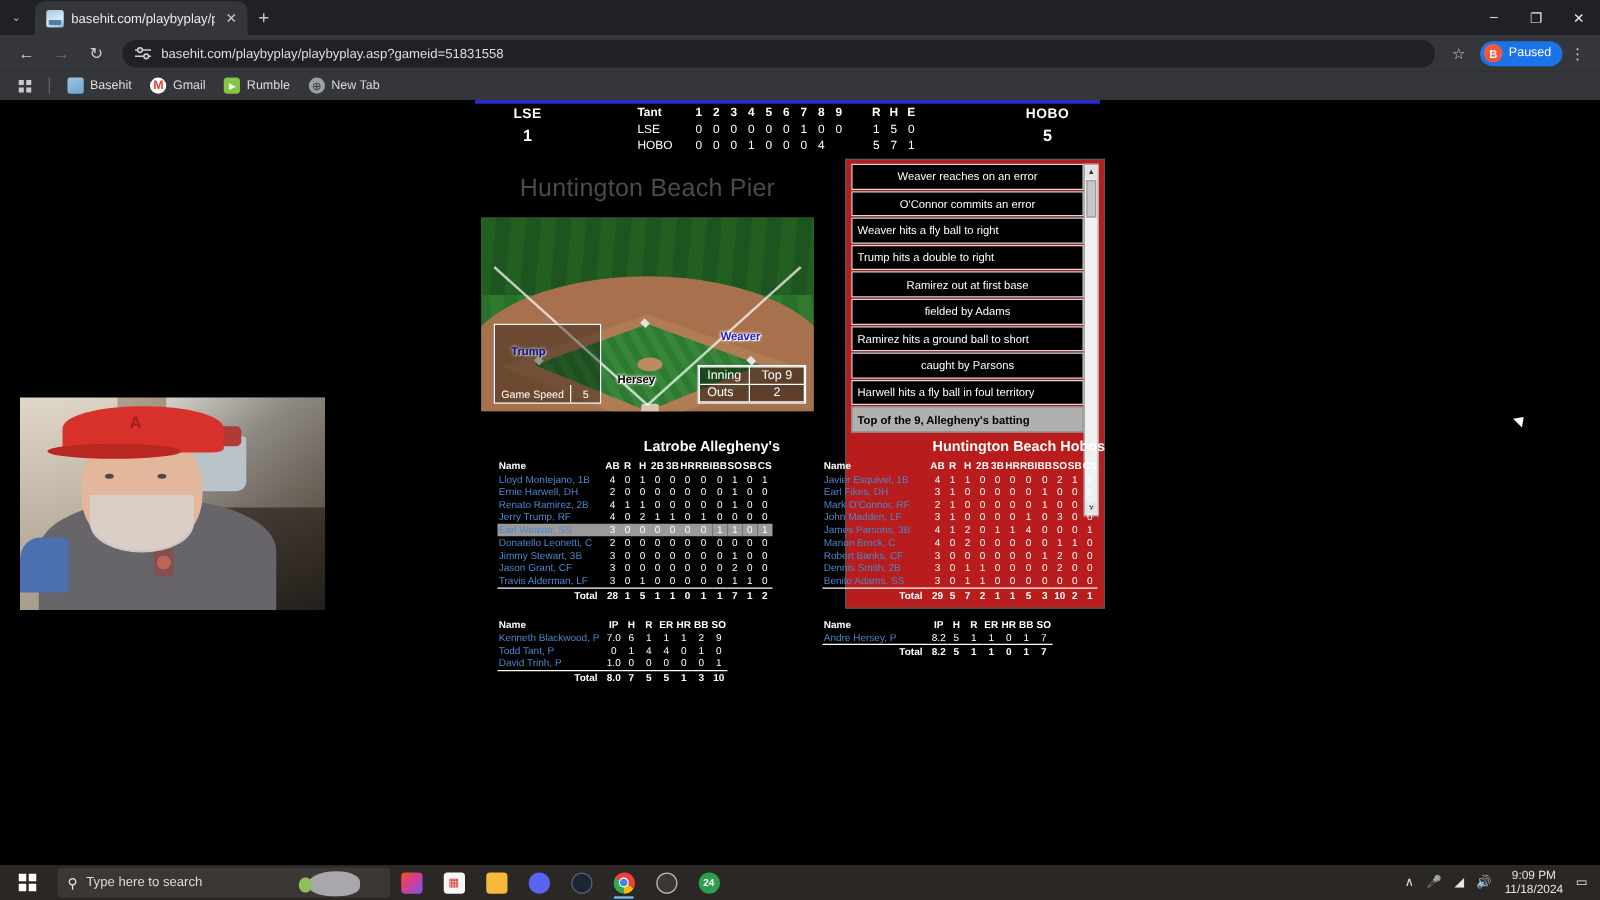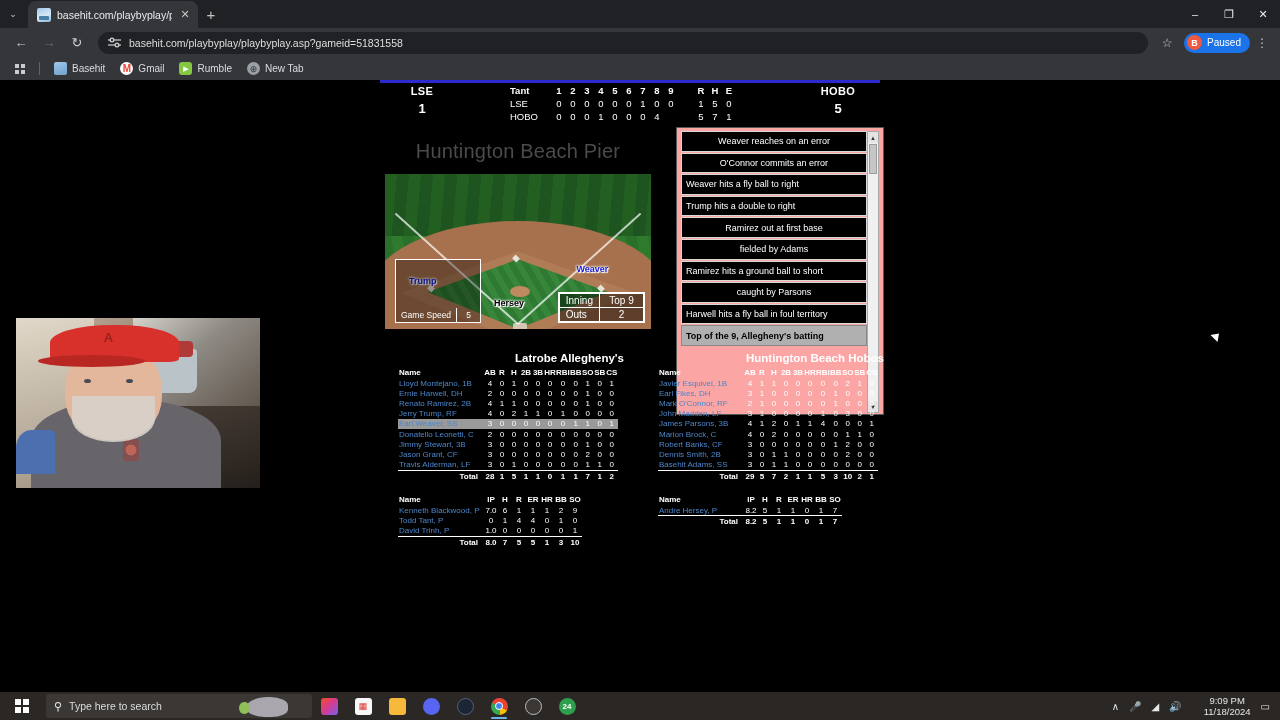--- a/index.html
+++ b/index.html
@@ -86,21 +86,21 @@
   .name-hersey { color:#000;margin-top:19px; }
   #speedbox { position:absolute; left:10px; bottom:6px; display:flex; border:1px solid #fff; background:rgba(0,0,0,.35); }
   #speedbox div { color:#fff; font-size:8.5px; padding:2px 5px;margin-top:48px; }
   #speedbox .sv { border-left:1px solid #fff; min-width:24px; text-align:center; }
   #inningbox { position:absolute; right:6px; bottom:6px; border:1px solid #fff; background:rgba(0,0,0,.45); }
   #inningbox table { border-collapse:collapse; }
   #inningbox td { color:#fff; font-size:10px; padding:1px 6px; border:1px solid #fff; }
   #inningbox td.v { text-align:center; min-width:44px; }
 
   
-  #playlist { position:absolute; left:676px; top:47px; width:208px; height:288px; background:#fca5a5; border:1px solid #555; padding:3px 3px 3px 4px; }
+  #playlist { position:absolute; left:676px; top:47px; width:208px; height:360px; background:#b91c1c; border:1px solid #555; padding:3px 3px 3px 4px; }
   #pl-scroll { position:absolute; left:4px; top:3px; width:186px; height:282px; }
   .play-item { height:20.6px; background:#000; border:1px solid #d8d8d8; color:#fff; font-size:9px; display:flex; align-items:center; justify-content:center; margin-bottom:1px; white-space:nowrap; overflow:hidden; }
   .play-item.left { justify-content:flex-start; padding-left:4px; }
   .play-item.current { background:#b0b0b0; color:#000; font-weight:bold; border-color:#888; }
   #pl-sb { position:absolute; right:4px; top:3px; width:12px; height:282px; background:#f0f0f0; border:1px solid #a9a9a9; }
   #pl-sb .arr { width:100%; height:11px; display:flex; align-items:center; justify-content:center; font-size:6px; color:#333; background:#e4e4e4; }
   #pl-sb .arr.bot { position:absolute; bottom:0; left:0; }
   #pl-sb .thumb { position:absolute; left:1px; top:12px; width:8px; height:30px; background:#c6c6c6; border:1px solid #9d9d9d; }
 
   
@@ -145,21 +145,21 @@
   .winlogo i { background:#fff; display:block; }
   #searchbox { width:266px; height:24px; background:#3b3734; border-radius:3px; display:flex; align-items:center; gap:7px; padding:0 8px; margin-left:2px; position:relative; overflow:hidden; }
   #searchbox .mag { color:#e3e3e3; font-size:11px; }
   #searchbox .ph { color:#dcdcdc; font-size:10.5px; }
   .manatee { position:absolute; right:24px; top:3px; width:42px; height:20px; background:#a9a7ad; border-radius:60% 48% 44% 52%; }
   .manatee:after { content:""; position:absolute; left:-7px; top:5px; width:10px; height:12px; background:#8fbf57; border-radius:50% 40% 40% 50%; }
   .tb-icon { width:34px; height:28px; display:flex; align-items:center; justify-content:center; position:relative; }
   .tb-icon .act { position:absolute; bottom:1px; left:9px; width:16px; height:2px; background:#6fb2e8; border-radius:1px; }
   .sq { width:17px; height:17px; border-radius:3px; display:flex; align-items:center; justify-content:center; font-size:9px; color:#fff; }
   #tray { margin-left:auto; display:flex; align-items:center; gap:10px; padding-right:10px; color:#e6e6e6; font-size:10px; }
-  #tray .tz { font-size:9.5px; line-height:11px; text-align:center;margin-left:12px; }
+  #tray .tz { font-size:9.5px; line-height:11px; text-align:center; }
   .chrome-ball { width:17px; height:17px; border-radius:50%; background:conic-gradient(#ea4335 0 33%, #fbbc05 33% 50%, #34a853 50% 83%, #ea4335 83% 100%); position:relative; }
   .chrome-ball:after { content:""; position:absolute; left:4.5px; top:4.5px; width:8px; height:8px; border-radius:50%; background:#4285f4; border:1.5px solid #fff; box-sizing:border-box; }
   #cursor { position:absolute; left:1213px; top:251px; width:0; height:0; border-left:7px solid #fff; border-top:5px solid transparent; border-bottom:5px solid transparent; transform:rotate(-45deg); }
 </style>
 </head>
 <body>
 
 <div id="browser">
 
   <div id="tabstrip">
@@ -697,21 +697,21 @@
           <td class="num">1</td>
           <td class="num">0</td>
           <td class="num">0</td>
           <td class="num">0</td>
           <td class="num">0</td>
           <td class="num">2</td>
           <td class="num">0</td>
           <td class="num">0</td>
         </tr>
         <tr>
-          <td class="nm">Basehit Adams, SS</td>
+          <td class="nm">Benito Adams, SS</td>
           <td class="num">3</td>
           <td class="num">0</td>
           <td class="num">1</td>
           <td class="num">1</td>
           <td class="num">0</td>
           <td class="num">0</td>
           <td class="num">0</td>
           <td class="num">0</td>
           <td class="num">0</td>
           <td class="num">0</td>

